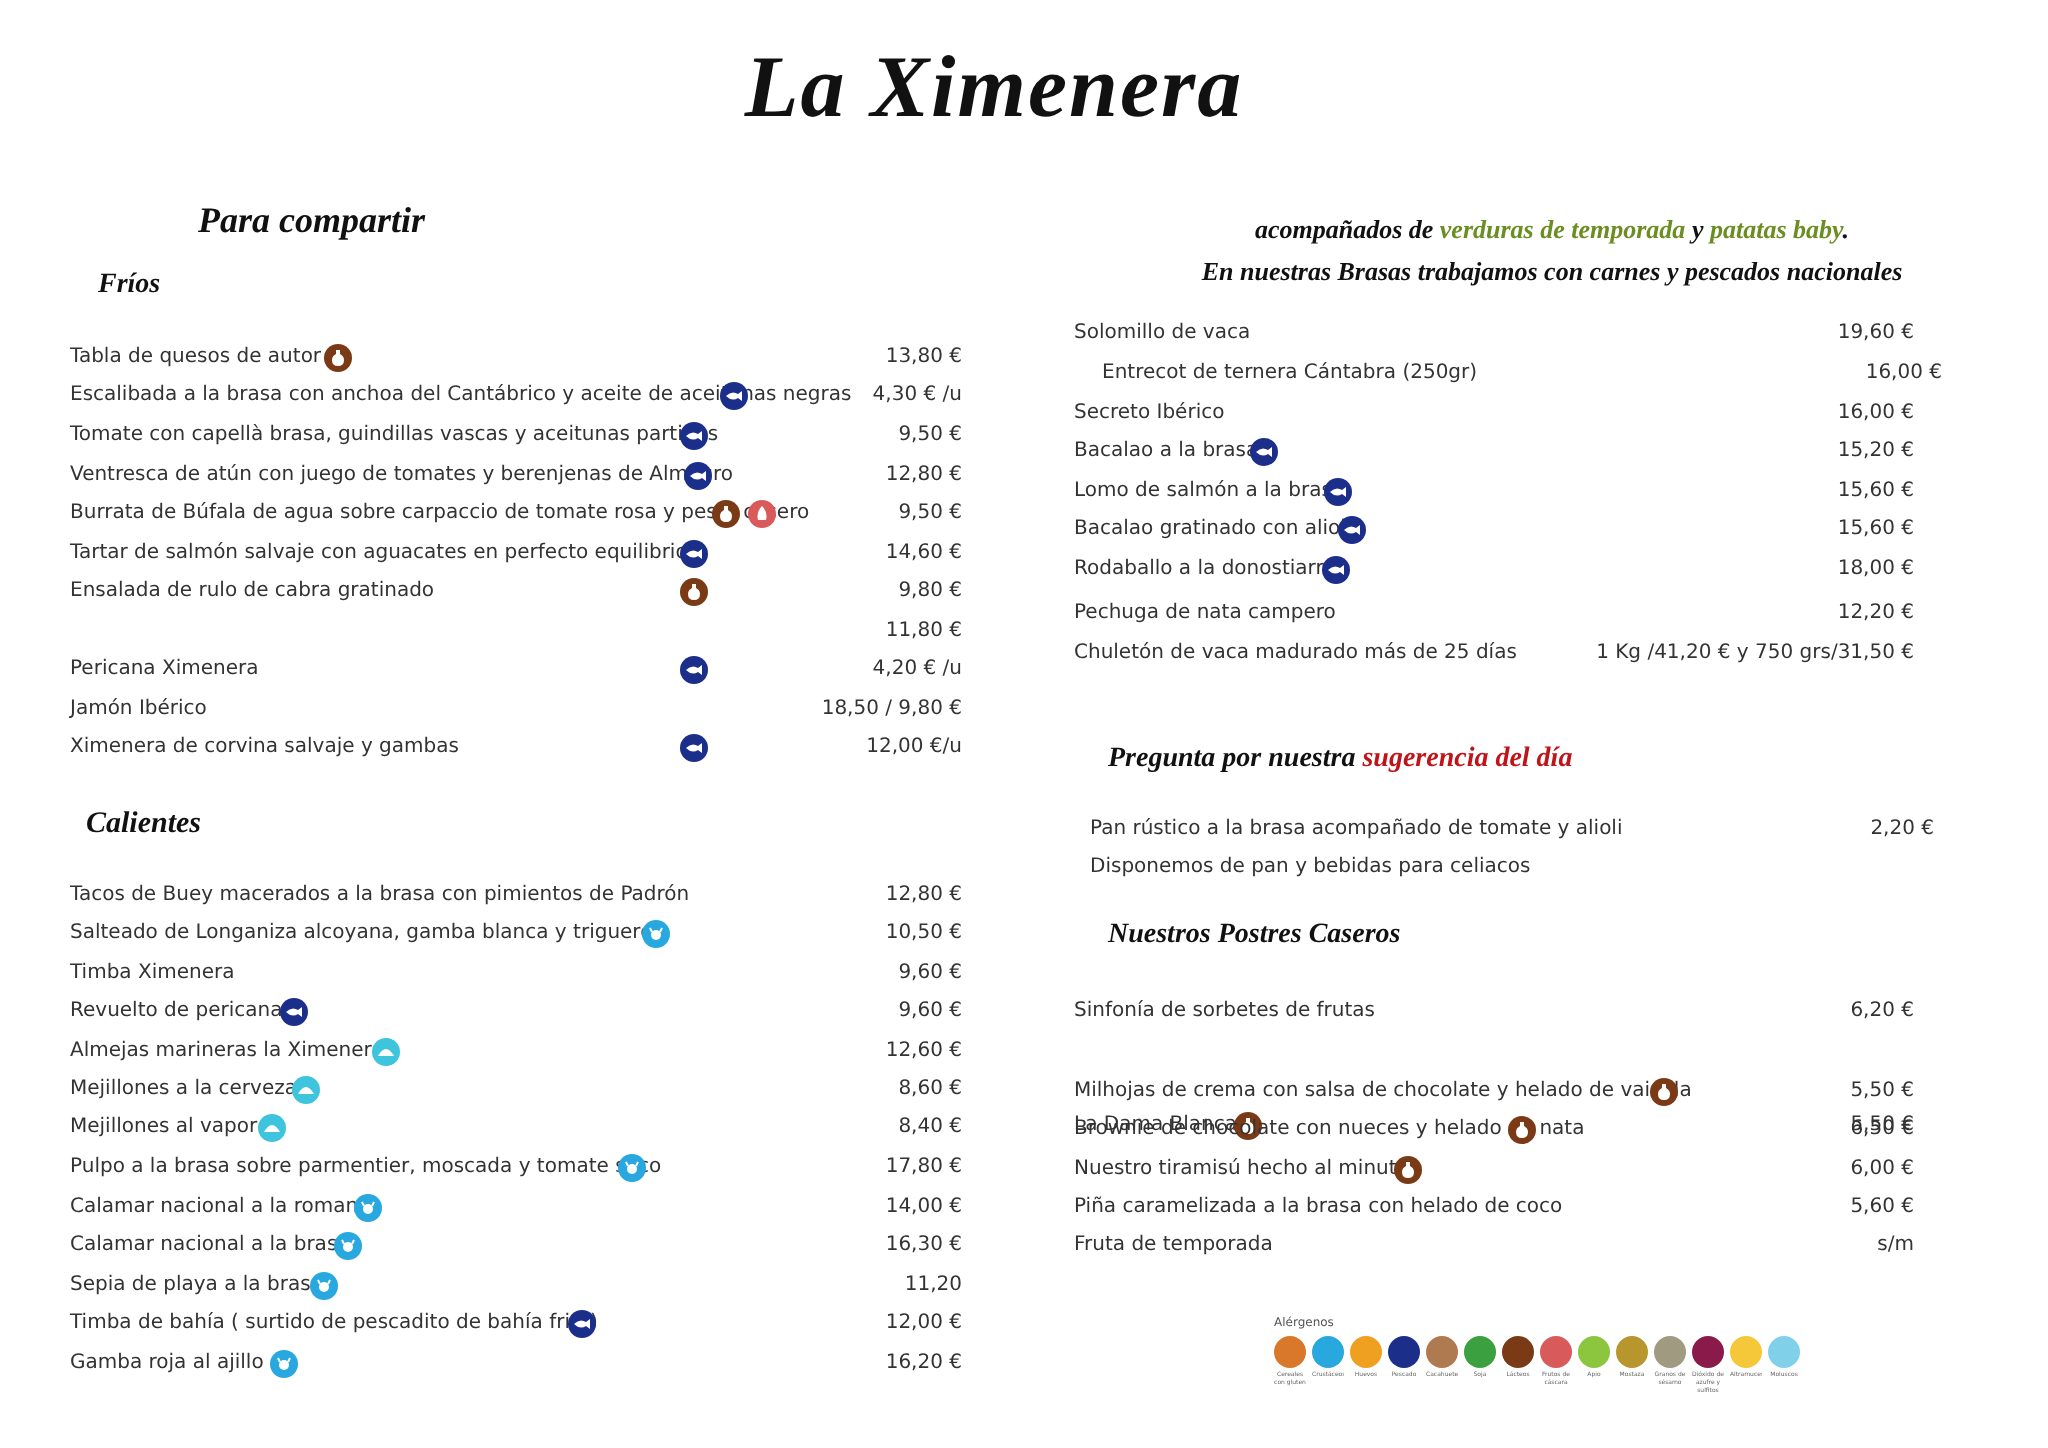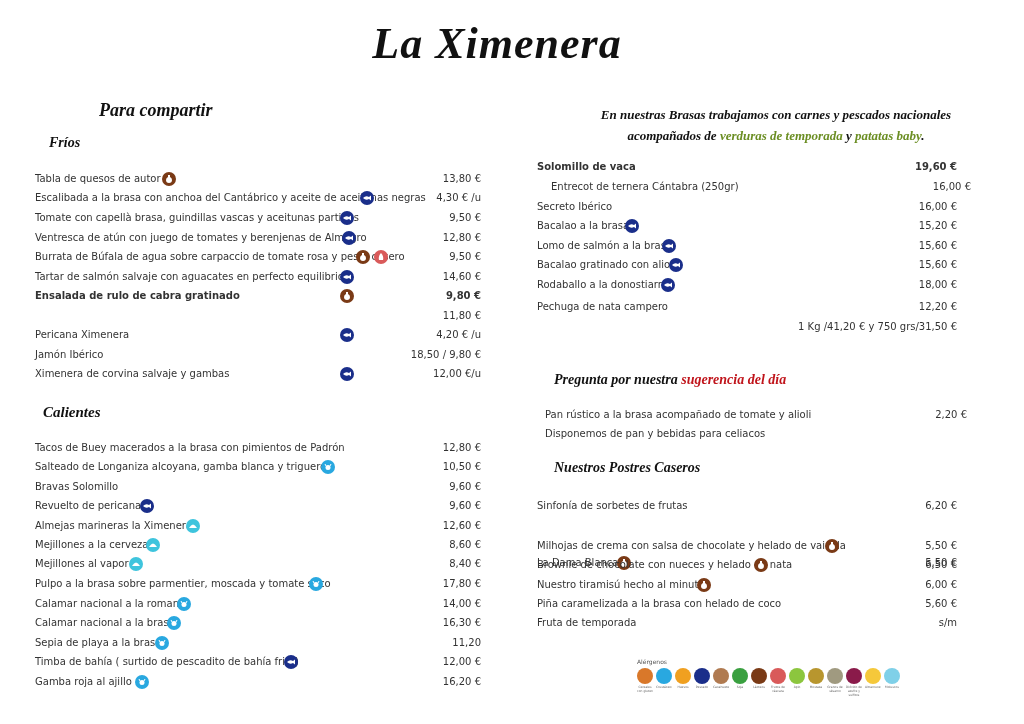--- a/index.html
+++ b/index.html
@@ -86,21 +86,21 @@
       </div>
       <div class="row" style="top: 268px;">
         <span class="name">Tartar de salmón salvaje con aguacates en perfecto equilibrio</span>
         <span class="ic" style="left: 305px; background: rgb(26, 46, 138);">
           <svg viewBox="0 0 10 10">
             <path d="M1 5 Q4 2 7 4 L9 2.5 L9 7.5 L7 6 Q4 8 1 5Z" fill="#fff"></path>
           </svg>
         </span>
         <span class="price">14,60 €</span>
       </div>
-      <div class="row" style="top: 287px; font-weight: bold;">
+      <div class="row" style="top: 287px;">
         <span class="name">Ensalada de rulo de cabra gratinado</span>
         <span class="ic" style="left: 305px; background: rgb(122, 58, 22);">
           <svg viewBox="0 0 10 10">
             <path d="M4 1h2v2 Q8 4 8 6 Q8 9 5 9 Q2 9 2 6 Q2 4 4 3Z" fill="#fff"></path>
           </svg>
         </span>
         <span class="price">9,80 €</span>
       </div>
       <div class="row" style="top: 307px;">
         <span class="price">11,80 €</span>
@@ -138,21 +138,21 @@
         <span class="name">Salteado de Longaniza alcoyana, gamba blanca y trigueros</span>
         <span class="ic" style="left: 286px; background: rgb(41, 168, 224);">
           <svg viewBox="0 0 10 10">
             <circle cx="5" cy="5.5" r="2.5" fill="#fff"></circle>
             <path d="M2 2 L3 4 M8 2 L7 4" stroke="#fff" stroke-width="1"></path>
           </svg>
         </span>
         <span class="price">10,50 €</span>
       </div>
       <div class="row" style="top: 478px;">
-        <span class="name">Bravas Solomillo</span>
+        <span class="name">Timba Ximenera</span>
         <span class="price">9,60 €</span>
       </div>
       <div class="row" style="top: 497px;">
         <span class="name">Revuelto de pericana</span>
         <span class="ic" style="left: 105px; background: rgb(26, 46, 138);">
           <svg viewBox="0 0 10 10">
             <path d="M1 5 Q4 2 7 4 L9 2.5 L9 7.5 L7 6 Q4 8 1 5Z" fill="#fff"></path>
           </svg>
         </span>
         <span class="price">9,60 €</span>
@@ -241,27 +241,27 @@
             <path d="M2 2 L3 4 M8 2 L7 4" stroke="#fff" stroke-width="1"></path>
           </svg>
         </span>
         <span class="price">16,20 €</span>
       </div>
     </div>
 </div>
 
 <div class="right">
   <div class="intro script">
-    <div>En nuestras Brasas trabajamos con carnes y pescados nacionales</div>
     <div>
       <span>acompañados de </span><span class="green">verduras de temporada</span><span> y </span><span class="green">patatas baby</span><span>.</span>
     </div>
+    <div>En nuestras Brasas trabajamos con carnes y pescados nacionales</div>
   </div>
   <div id="brasas-list">
-      <div class="row" style="top: 158px; font-weight: bold;">
+      <div class="row" style="top: 158px;">
         <span class="name">Solomillo de vaca</span>
         <span class="price">19,60 €</span>
       </div>
       <div class="row" style="top: 178px; margin-left: 14px;">
         <span class="name">Entrecot de ternera Cántabra  (250gr)</span>
         <span class="price">16,00 €</span>
       </div>
       <div class="row" style="top: 198px;">
         <span class="name">Secreto Ibérico</span>
         <span class="price">16,00 €</span>
@@ -300,20 +300,21 @@
             <path d="M1 5 Q4 2 7 4 L9 2.5 L9 7.5 L7 6 Q4 8 1 5Z" fill="#fff"></path>
           </svg>
         </span>
         <span class="price">18,00 €</span>
       </div>
       <div class="row" style="top: 298px;">
         <span class="name">Pechuga de nata campero</span>
         <span class="price">12,20 €</span>
       </div>
       <div class="row" style="top: 318px;">
+        <span class="name">Chuletón de vaca madurado más de 25 días</span>
         <span class="price">1 Kg /41,20 € y 750 grs/31,50 €</span>
       </div>
     </div>
 
   <div class="h2 script" style="left:538px;top:372px;">
     <span>Pregunta por nuestra </span><span class="red">sugerencia del día</span>
   </div>
   <div id="sugerencia-list">
       <div class="row" style="top: 406px; left: 545px; width: 422px;">
         <span class="name">Pan rústico a la brasa acompañado de tomate y alioli</span>

